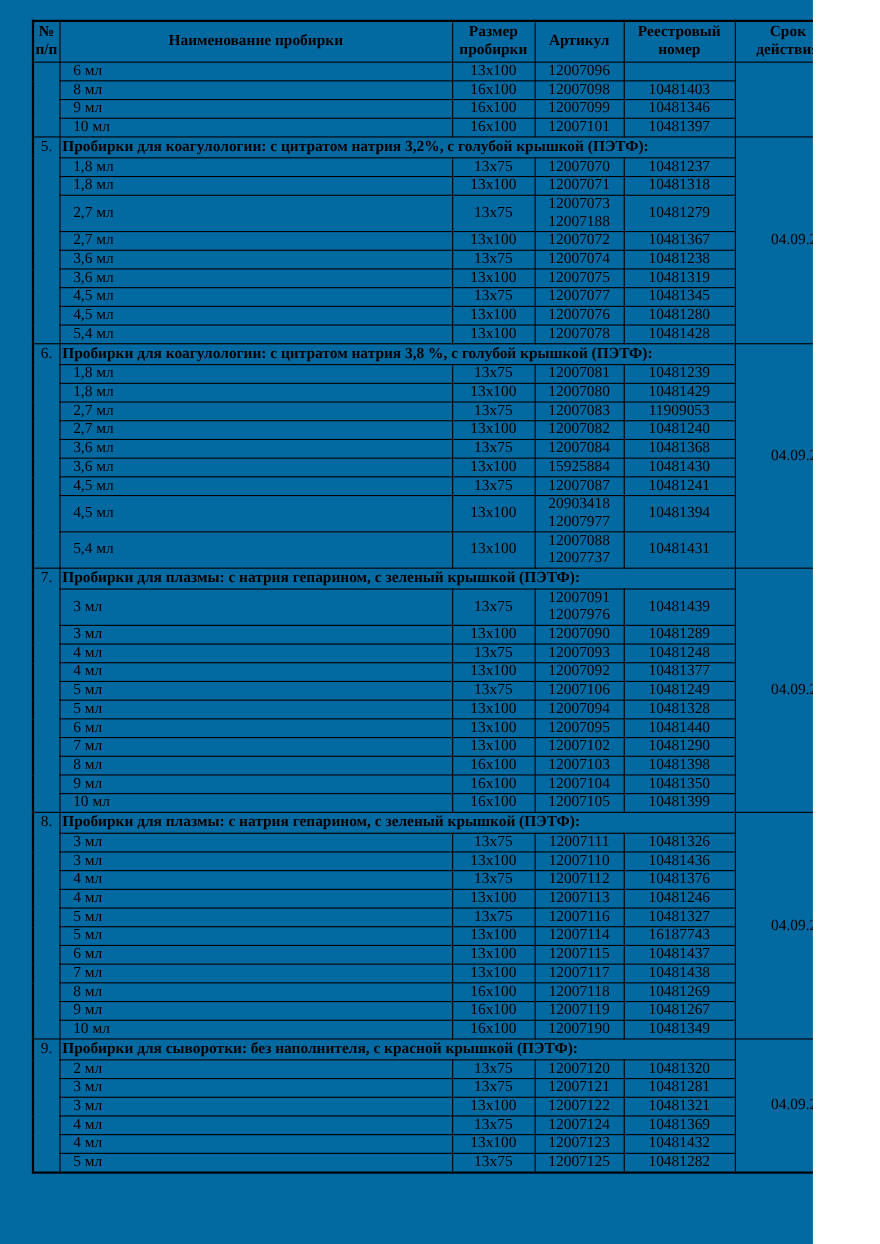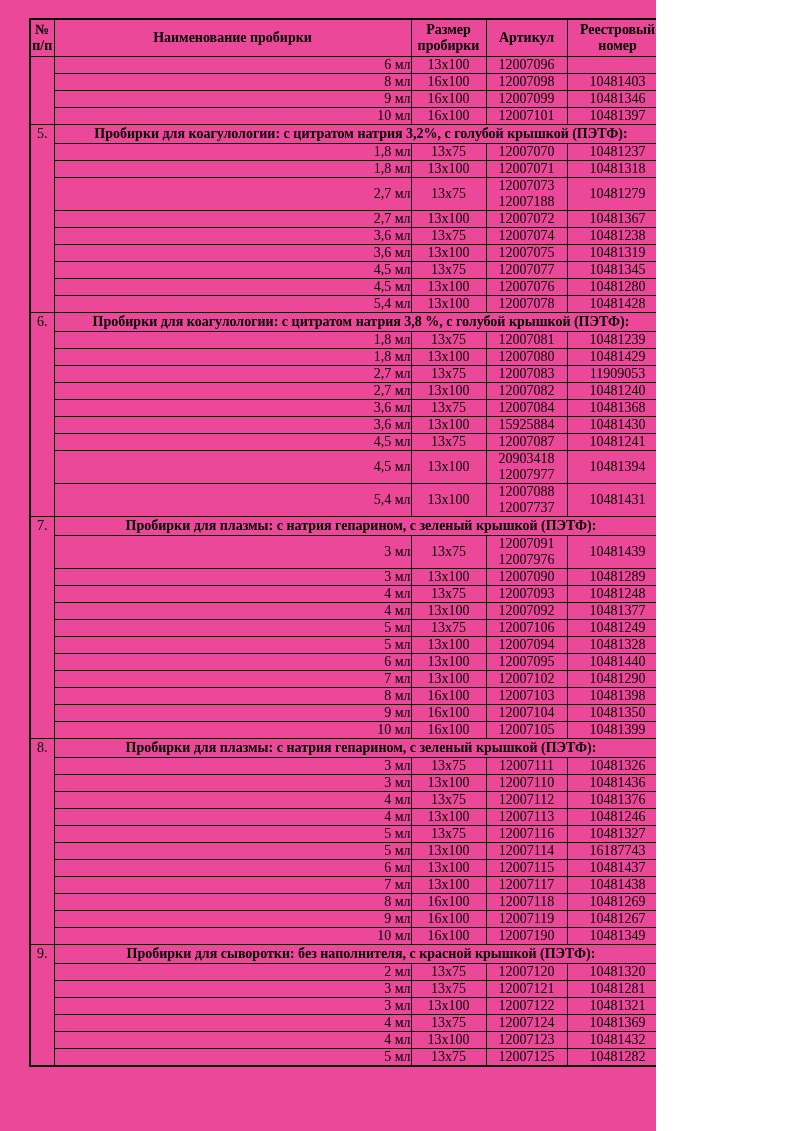--- a/index.html
+++ b/index.html
@@ -6,23 +6,23 @@
     margin: 0;
     padding: 0;
     background: #ffffff;
     width: 800px;
     height: 1131px;
     font-family: "Liberation Serif", "DejaVu Serif", serif;
     color: #000000;
   }
   .page {
     position: relative;
-    width: 656px;
+    width: 739px;
     height: 1131px;
-    background: #ec4899;
+    background: #0369a1;
     overflow: hidden;
   }
   table.doc-table {
     position: absolute;
     left: 29px;
     top: 18px;
     width: 735px;
     border-collapse: collapse;
     table-layout: fixed;
     border: 2px solid #000;
@@ -48,26 +48,26 @@
     vertical-align: middle;
   }
   td.num-cell {
     text-align: center;
     vertical-align: top;
     padding-top: 1px;
     font-size: 14px;
   }
   td.section-title-cell {
     font-weight: bold;
-    text-align: center;
-    padding: 1px 14px;
+    text-align: left;
+    padding: 1px 2px;
   }
   td.name-cell {
-    text-align: right;
-    padding-left: 0;
+    text-align: left;
+    padding-left: 12px;
   }
   td.size-cell, td.article-cell, td.registry-cell {
     text-align: center;
   }
   td.article-cell { white-space: pre-line; }
   td.validity-cell {
     text-align: right;
     vertical-align: middle;
     font-size: 14px;
   }

